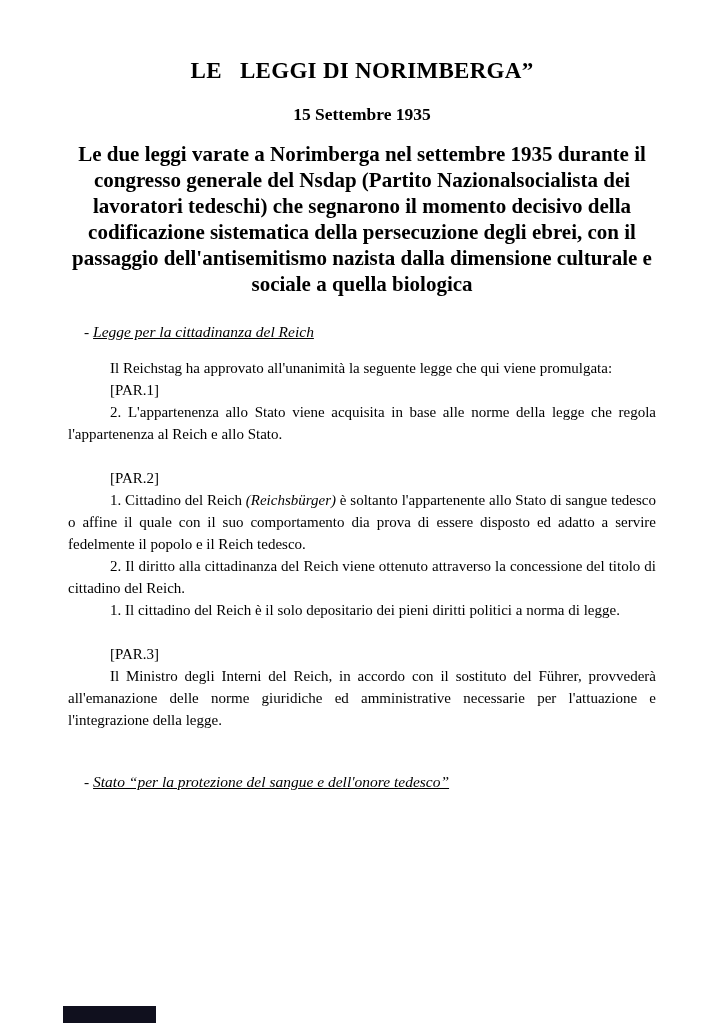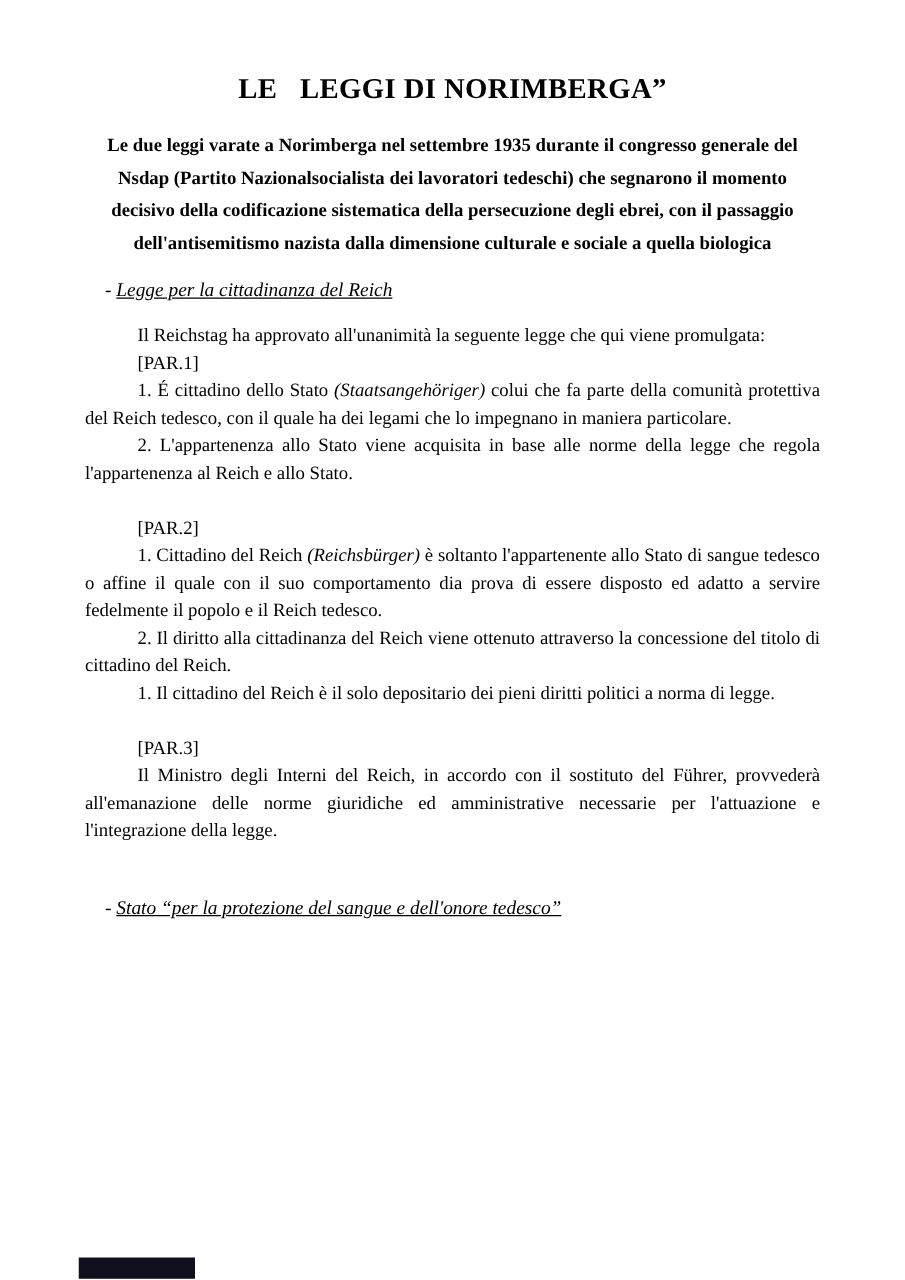--- a/index.html
+++ b/index.html
@@ -32,24 +32,24 @@
     white-space: pre-wrap;
     letter-spacing: 0.3px;
   }
   .doc-date {
     margin: 0 0 16px 0;
     text-align: center;
     font-size: 17.5px;
     font-weight: bold;
   }
   .doc-intro {
-    margin: 0 0 14px 0;
+    margin: 0 0 24px 0;
     text-align: center;
     font-weight: bold;
-    font-size: 15px;
+    font-size: 21px;
     line-height: 26px;
     font-family: Liberation Serif, serif;
   }
   .law-heading {
     margin: 14px 0 14px 16px;
     font-size: 15.5px;
     line-height: 22px;
   }
   .law-heading .heading-italic {
     font-style: italic;
@@ -81,30 +81,30 @@
     background: #10101e;
   }
 </style>
 </head>
 <body>
 
 <div class="page">
 
   <h1 class="doc-title">LE   LEGGI DI NORIMBERGA”</h1>
 
+  <h2 class="doc-date">15 Settembre 1935</h2>
 
   <p class="doc-intro">Le due leggi varate a Norimberga nel settembre 1935 durante il congresso generale del Nsdap (Partito Nazionalsocialista dei lavoratori tedeschi) che segnarono il momento decisivo della codificazione sistematica della persecuzione degli ebrei, con il passaggio dell'antisemitismo nazista dalla dimensione culturale e sociale a quella biologica</p>
 
   <p class="law-heading"><span>- </span><span class="heading-italic">Legge per la cittadinanza del Reich</span></p>
 
   <p class="body">Il Reichstag ha approvato all'unanimità la seguente legge che qui viene promulgata:</p>
 
   <p class="body">[PAR.1]</p>
 
-  <p class="body"><span>1. É cittadino dello Stato </span><span class="inline-italic">(Staatsangehöriger)</span><span> colui che fa parte della comunità protettiva del Reich tedesco, con il quale ha dei legami che lo impegnano in maniera particolare.</span></p>
 
   <p class="body">2. L'appartenenza allo Stato viene acquisita in base alle norme della legge che regola l'appartenenza al Reich e allo Stato.</p>
 
   <div class="blank-line"></div>
 
   <p class="body">[PAR.2]</p>
 
   <p class="body"><span>1. Cittadino del Reich </span><span class="inline-italic">(Reichsbürger)</span><span> è soltanto l'appartenente allo Stato di sangue tedesco o affine il quale con il suo comportamento dia prova di essere disposto ed adatto a servire fedelmente il popolo e il Reich tedesco.</span></p>
 
   <p class="body">2. Il diritto alla cittadinanza del Reich viene ottenuto attraverso la concessione del titolo di cittadino del Reich.</p>

